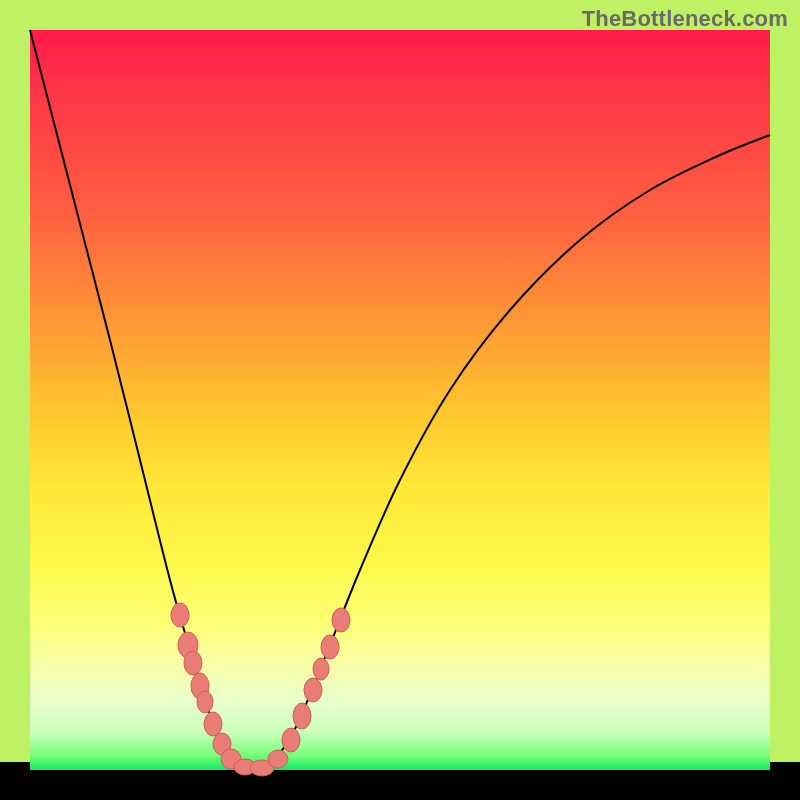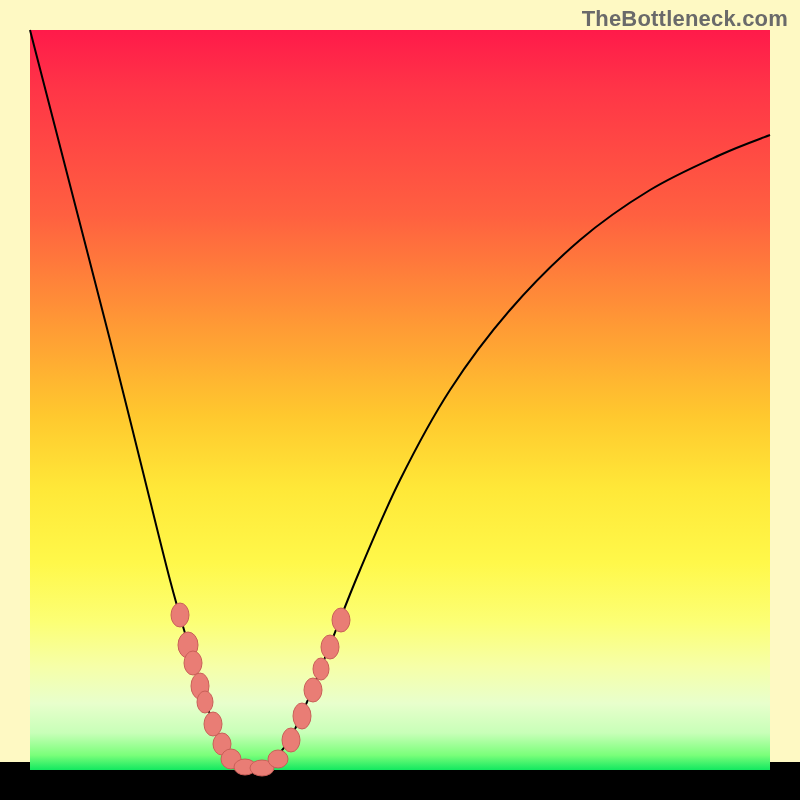--- a/index.html
+++ b/index.html
@@ -1,21 +1,21 @@
 <!DOCTYPE html>
 <html><head>
 <meta charset="utf-8">
 <style>
   * { margin: 0; padding: 0; box-sizing: border-box; }
   html, body { width: 800px; height: 800px; overflow: hidden; background: #000; }
   .frame {
     position: relative;
     width: 800px;
     height: 762px;
-    background: #fef9c3;
+    background: #bef264;
   }
   .plot-area {
     position: absolute;
     left: 30px;
     top: 30px;
     width: 740px;
     height: 740px;
     background: linear-gradient(to bottom,
       #ff1a4a 0%,
       #ff3547 8%,

